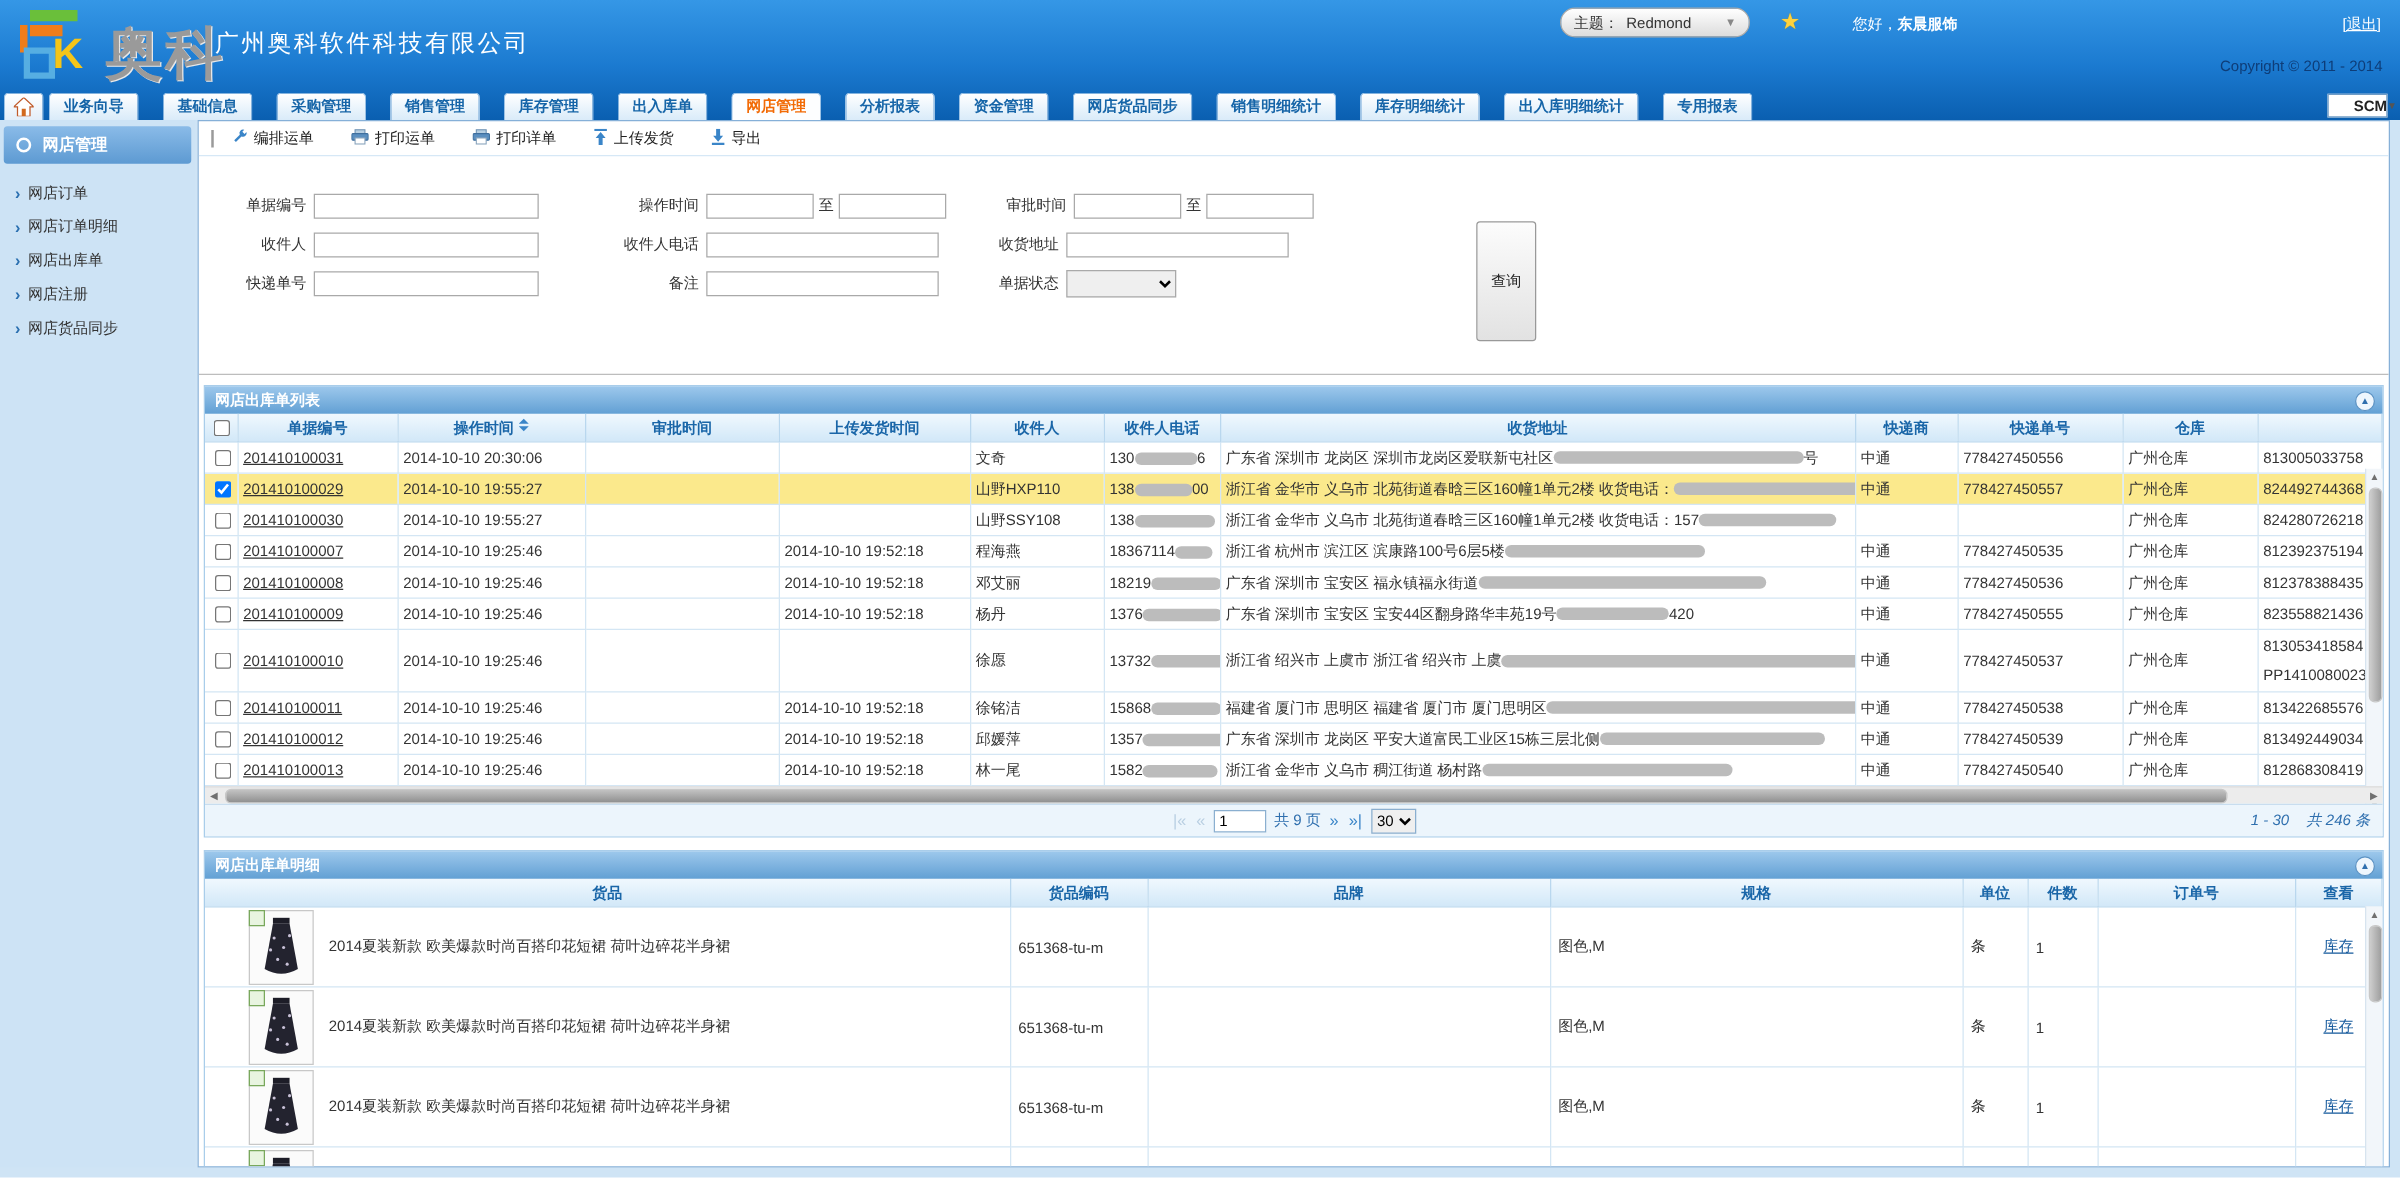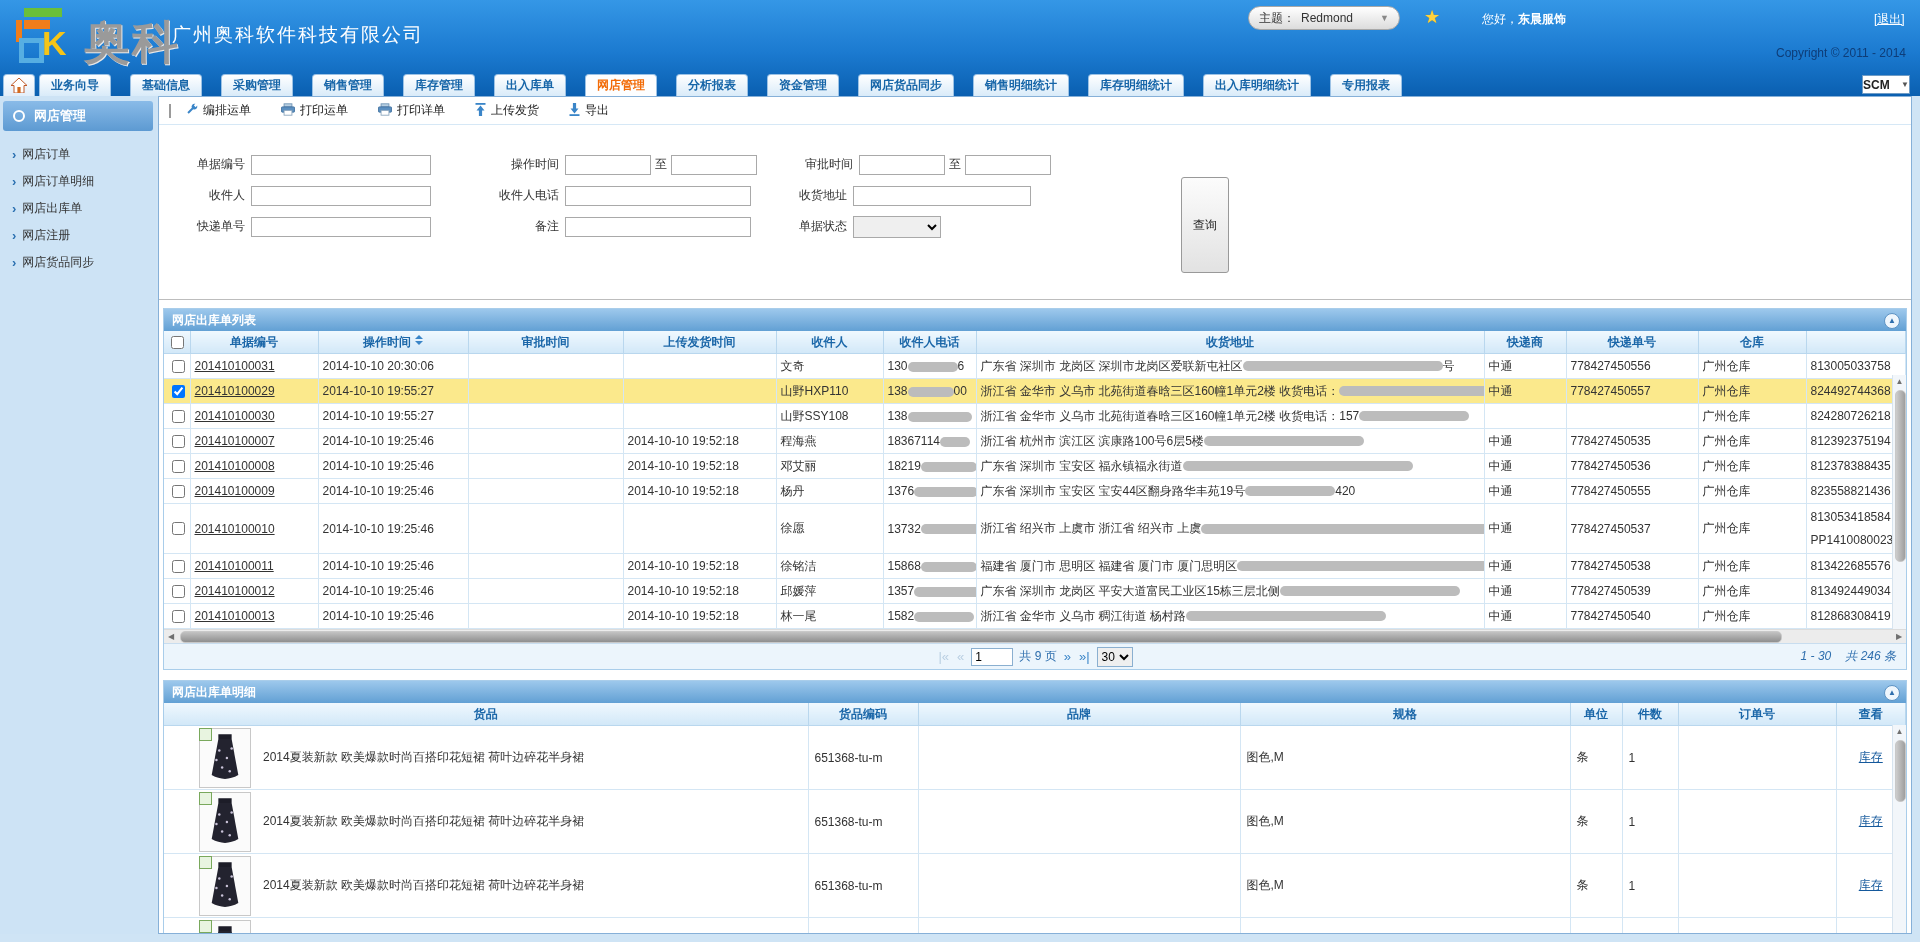--- a/index.html
+++ b/index.html
@@ -31,21 +31,21 @@
   .home-tab{width:30px;height:21px;margin-left:3px;background:linear-gradient(#ffffff,#e2eefa);
             border:1px solid #9cc2e5;border-bottom:none;border-radius:4px 4px 0 0;
             display:flex;align-items:center;justify-content:center;cursor:pointer;}
   .tabs{display:flex;margin-left:4px;gap:19px;}
   .tab{height:21px;line-height:21px;padding:0 11px;background:linear-gradient(#ffffff,#d9ebf9);
        border:1px solid #9cc2e5;border-bottom:none;border-radius:4px 4px 0 0;
        font-weight:bold;color:#1665a8;cursor:pointer;white-space:nowrap;}
   .tab.active{color:#f26b07;background:#fdfeff;}
   .scm-box{position:absolute;right:10px;bottom:2px;width:48px;height:19px;background:#fff;
            border:1px solid #6f9cc6;display:flex;align-items:center;justify-content:space-between;
-           padding:0 0;box-sizing:border-box;font-weight:bold;color:#222;cursor:pointer;}
+           padding:0 20px;box-sizing:border-box;font-weight:bold;color:#222;cursor:pointer;}
   .scm-box .arrow{font-size:8px;color:#555;}
   
   .sidebar{position:absolute;left:0;top:96px;width:156px;bottom:8px;background:#cde3f5;}
   .side-header{margin:5px 3px 10px 3px;height:30px;border-radius:3px;
                background:linear-gradient(#8abbe8,#5d9ad2);color:#fff;font-weight:bold;font-size:13px;
                display:flex;align-items:center;padding-left:10px;}
   .side-header .ring{width:8px;height:8px;border:2px solid #fff;border-radius:50%;margin-right:9px;}
   .side-item{height:27px;display:flex;align-items:center;padding-left:12px;color:#333;cursor:pointer;}
   .side-item .arr{color:#2a6fb0;font-weight:bold;margin-right:6px;font-size:13px;}
   

